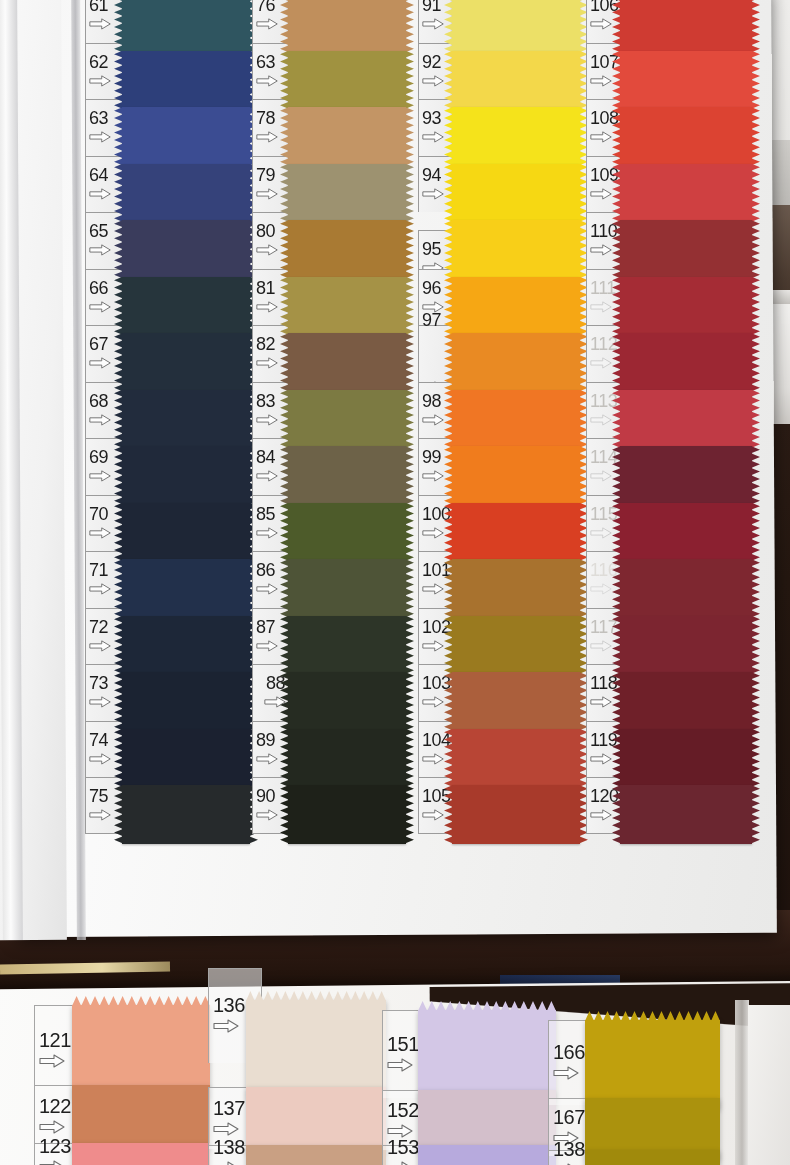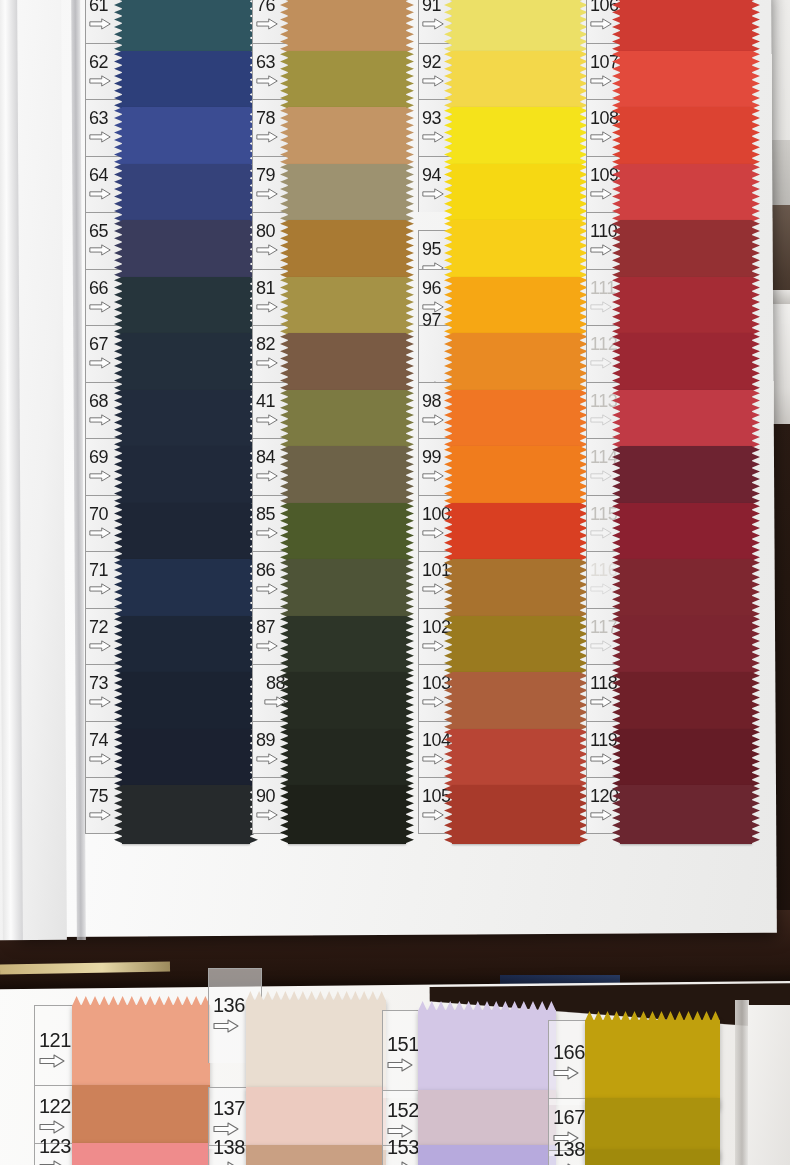--- a/index.html
+++ b/index.html
@@ -365,21 +365,21 @@
                 <path d="M1 4.5 L15 4.5 L15 1 L25 7 L15 13 L15 9.5 L1 9.5 Z" fill="#fdfdfd" stroke="#6e6e6e" stroke-width="1.1" stroke-linejoin="round"></path>
               </svg></div>
           </div>
           <div class="lbl" style="top: 325px; height: 56.5px;">
             <div class="num">82</div>
             <div class="arrow"><svg width="22.099999999999998" height="11.9" viewBox="0 0 26 14">
                 <path d="M1 4.5 L15 4.5 L15 1 L25 7 L15 13 L15 9.5 L1 9.5 Z" fill="#fdfdfd" stroke="#6e6e6e" stroke-width="1.1" stroke-linejoin="round"></path>
               </svg></div>
           </div>
           <div class="lbl" style="top: 381.5px; height: 56.5px;">
-            <div class="num">41</div>
+            <div class="num">83</div>
             <div class="arrow"><svg width="22.099999999999998" height="11.9" viewBox="0 0 26 14">
                 <path d="M1 4.5 L15 4.5 L15 1 L25 7 L15 13 L15 9.5 L1 9.5 Z" fill="#fdfdfd" stroke="#6e6e6e" stroke-width="1.1" stroke-linejoin="round"></path>
               </svg></div>
           </div>
           <div class="lbl" style="top: 438px; height: 56.5px;">
             <div class="num">84</div>
             <div class="arrow"><svg width="22.099999999999998" height="11.9" viewBox="0 0 26 14">
                 <path d="M1 4.5 L15 4.5 L15 1 L25 7 L15 13 L15 9.5 L1 9.5 Z" fill="#fdfdfd" stroke="#6e6e6e" stroke-width="1.1" stroke-linejoin="round"></path>
               </svg></div>
           </div>

